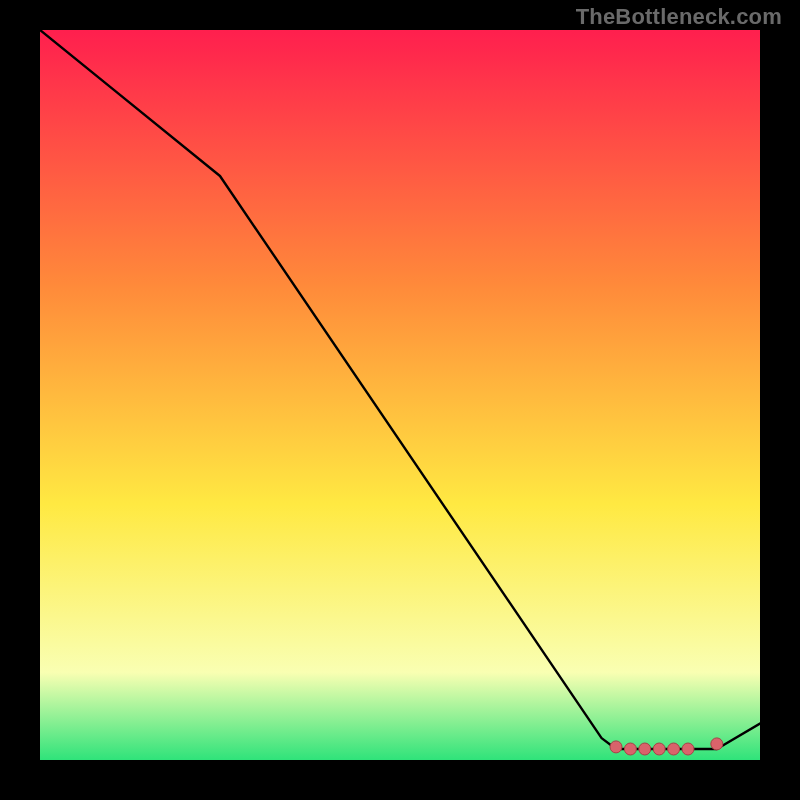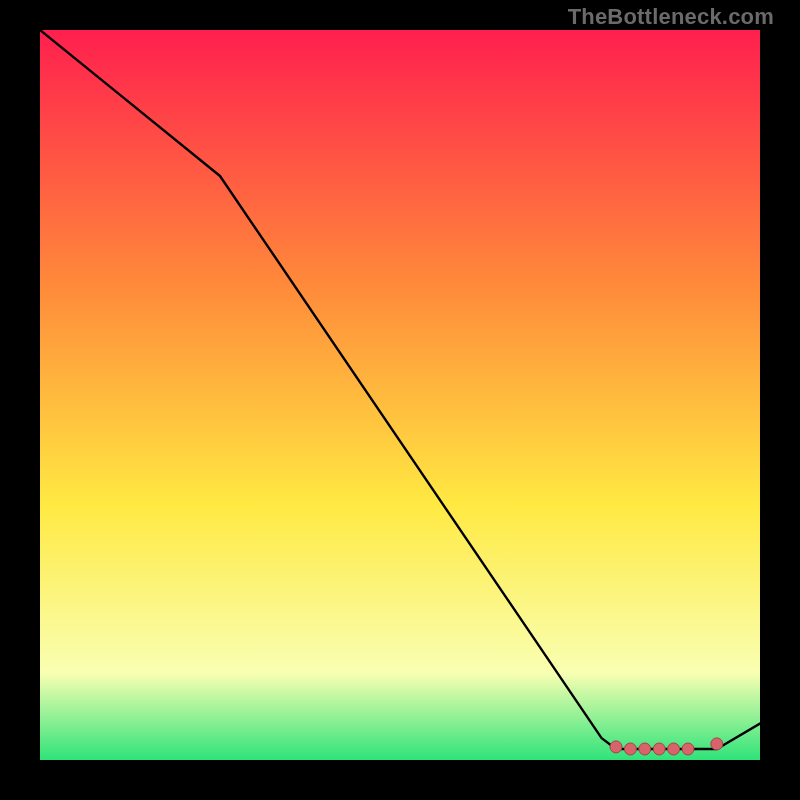--- a/index.html
+++ b/index.html
@@ -13,21 +13,21 @@
   }
   .frame {
     position: relative;
     width: 800px;
     height: 800px;
     background: #000;
   }
   .watermark {
     position: absolute;
     top: 4px;
-    right: 26px;
+    right: 18px;
     font-size: 22px;
     font-weight: bold;
     color: #6a6a6a;
     letter-spacing: 0.2px;
     user-select: none;
   }
   .plot {
     position: absolute;
     left: 40px;
     top: 30px;

